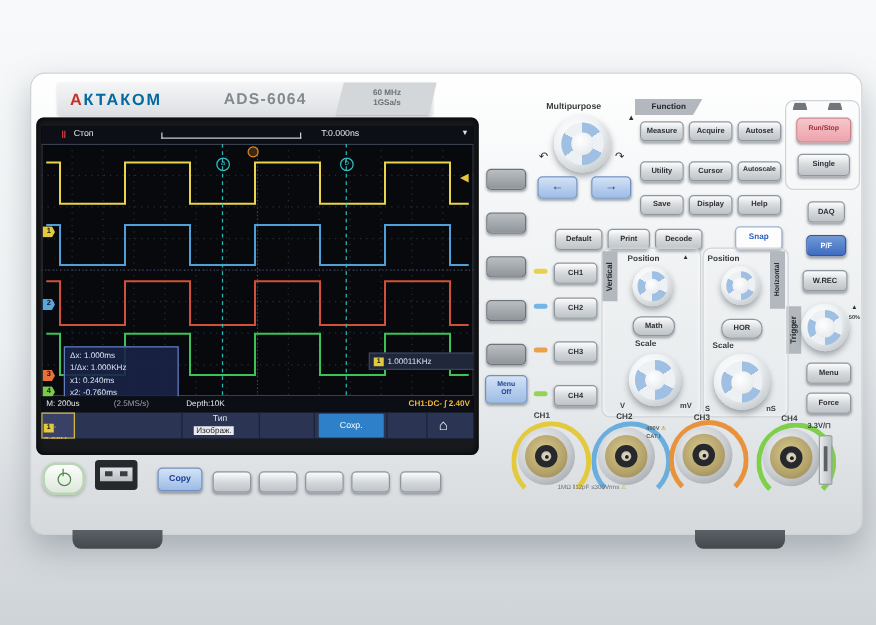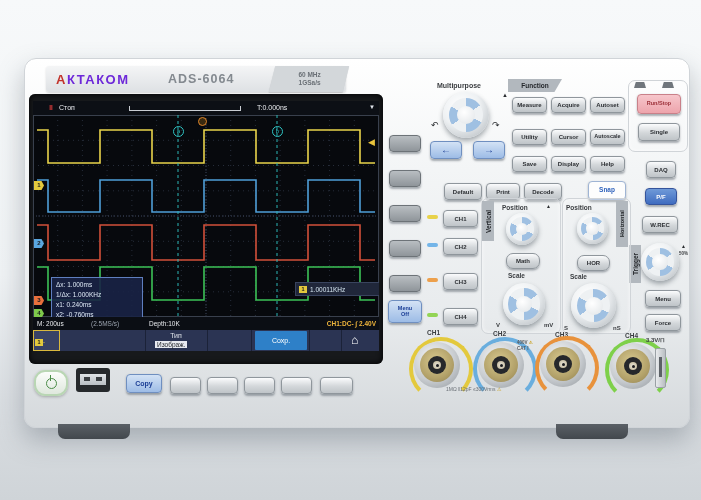--- a/index.html
+++ b/index.html
@@ -5,21 +5,21 @@
   html,body{margin:0;padding:0}
   body{width:701px;height:500px;font-family:"Liberation Sans",sans-serif;
        background:linear-gradient(180deg,#f7f9fa 0%,#eff2f4 55%,#d9dde1 80%,#cfd4d8 100%);}
   .stage{position:relative;width:701px;height:500px;overflow:hidden}
   .abs{position:absolute}
   .device{left:24px;top:58px;width:664px;height:368px;border-radius:12px;border:1px solid #d0d4d8;
           background:linear-gradient(180deg,#ffffff 0%,#f3f5f6 30%,#e8ebed 70%,#d5d9dc 100%);
           box-shadow:0 12px 26px rgba(90,100,110,.38)}
   .foot{height:15px;background:linear-gradient(180deg,#5a6066,#43484d);border-radius:0 0 7px 7px}
   .logo-strip{background:linear-gradient(180deg,#f4f5f6,#dee1e4);border-radius:3px;box-shadow:0 1px 2px rgba(0,0,0,.15)}
-  .brand{font-size:13px;font-weight:900;letter-spacing:1.5px;color:#6d28d9}
+  .brand{font-size:13px;font-weight:900;letter-spacing:1.5px;color:#0369a1}
   .brand::first-letter{color:#c2332b}
   .model{font-size:12.5px;font-weight:bold;letter-spacing:1px;color:#83898f}
   .badge{background:#d3d7da;transform:skewX(-14deg);box-shadow:0 1px 1px rgba(0,0,0,.12)}
   .badge-text{transform:skewX(14deg);font-size:6.5px;font-weight:bold;color:#6a7076;text-align:center;line-height:1.25;padding-top:5px}
   .bezel{background:#17191c;border-radius:6px;box-shadow:inset 0 0 6px #000}
   .screen{background:#07090d;overflow:hidden}
   .topbar{background:#0c0f15;border-bottom:1px solid #1d222c;color:#e8eaee;font-size:7px}
   .scrtxt{color:#e8eaee;font-size:6.5px;white-space:nowrap}
   .key{background:linear-gradient(180deg,#fbfcfd,#d3d7da 55%,#bfc4c8);border:1px solid #8f969c;border-radius:4px;
        box-shadow:0 1.5px 2px rgba(70,80,90,.45);color:#2c2f33;font-weight:bold;
@@ -65,21 +65,21 @@
   .metaltab::after{content:"";position:absolute;left:3px;top:8px;width:2.5px;height:20px;background:#5c6166}
 </style>
 </head>
 <body>
 
 <div class="stage">
   <div class="abs device"></div>
 
   <div class="abs logo-strip" style="left:46px;top:66px;width:300px;height:26px"></div>
   <div class="abs brand" style="left:56px;top:72px">АКТАКОМ</div>
-  <div class="abs model" style="left:168px;top:72px">ADS-6064</div>
+  <div class="abs model" style="left:179px;top:72px">ADS-6064</div>
   <div class="abs badge" style="left:272px;top:66px;width:74px;height:26px">
     <div class="badge-text">
       <div>60 MHz</div>
       <div>1GSa/s</div>
     </div>
   </div>
 
   <div class="abs bezel" style="left:29px;top:94px;width:354px;height:270px"></div>
   <div class="abs screen" style="left:33px;top:101px;width:346px;height:250px">
 

